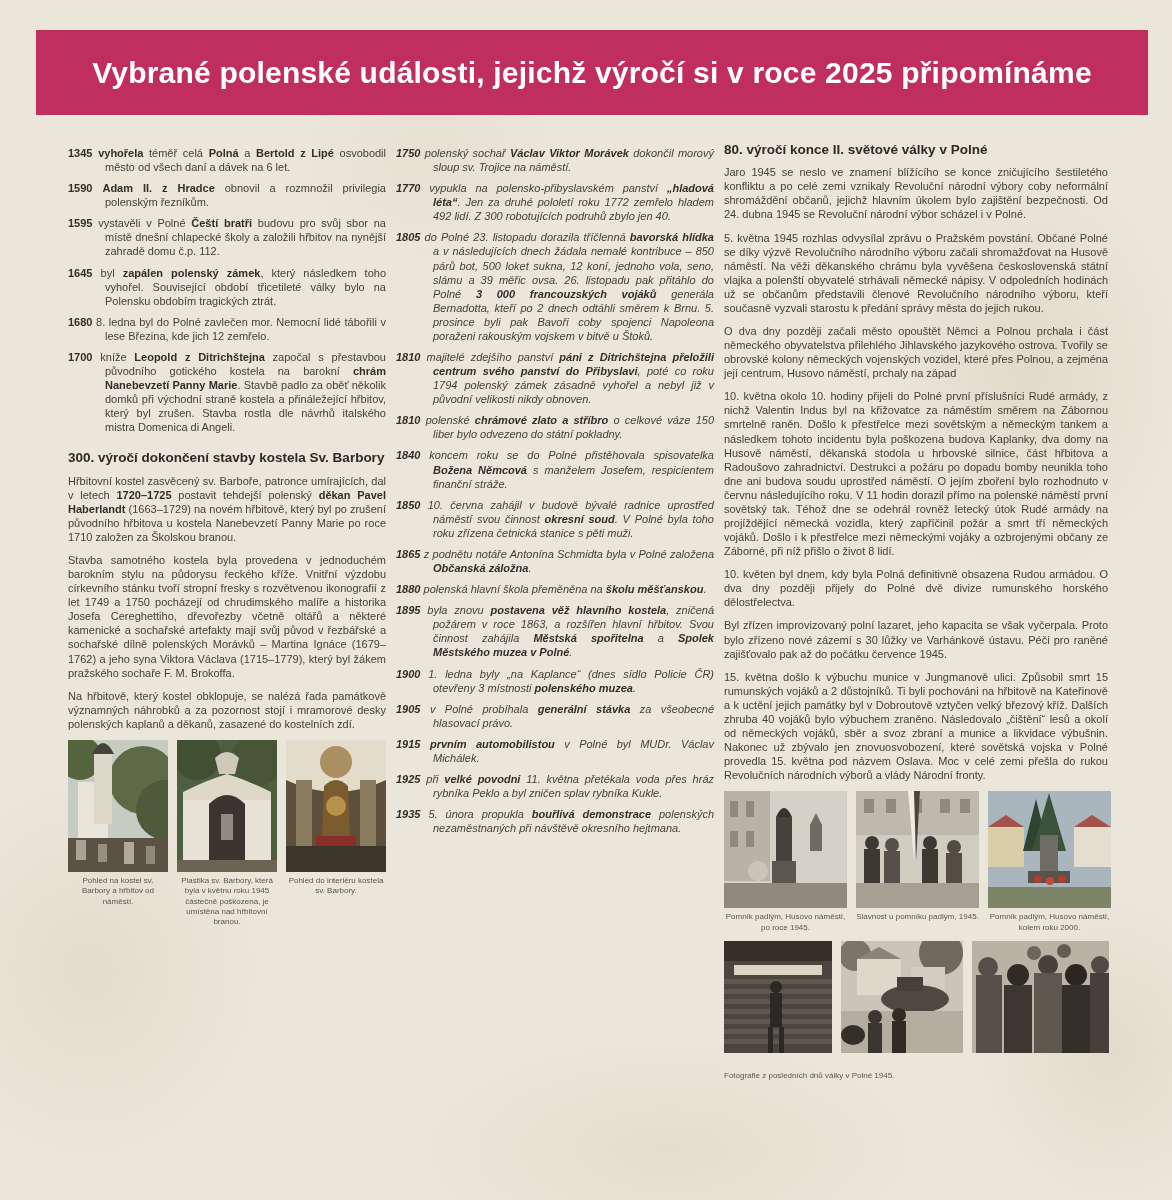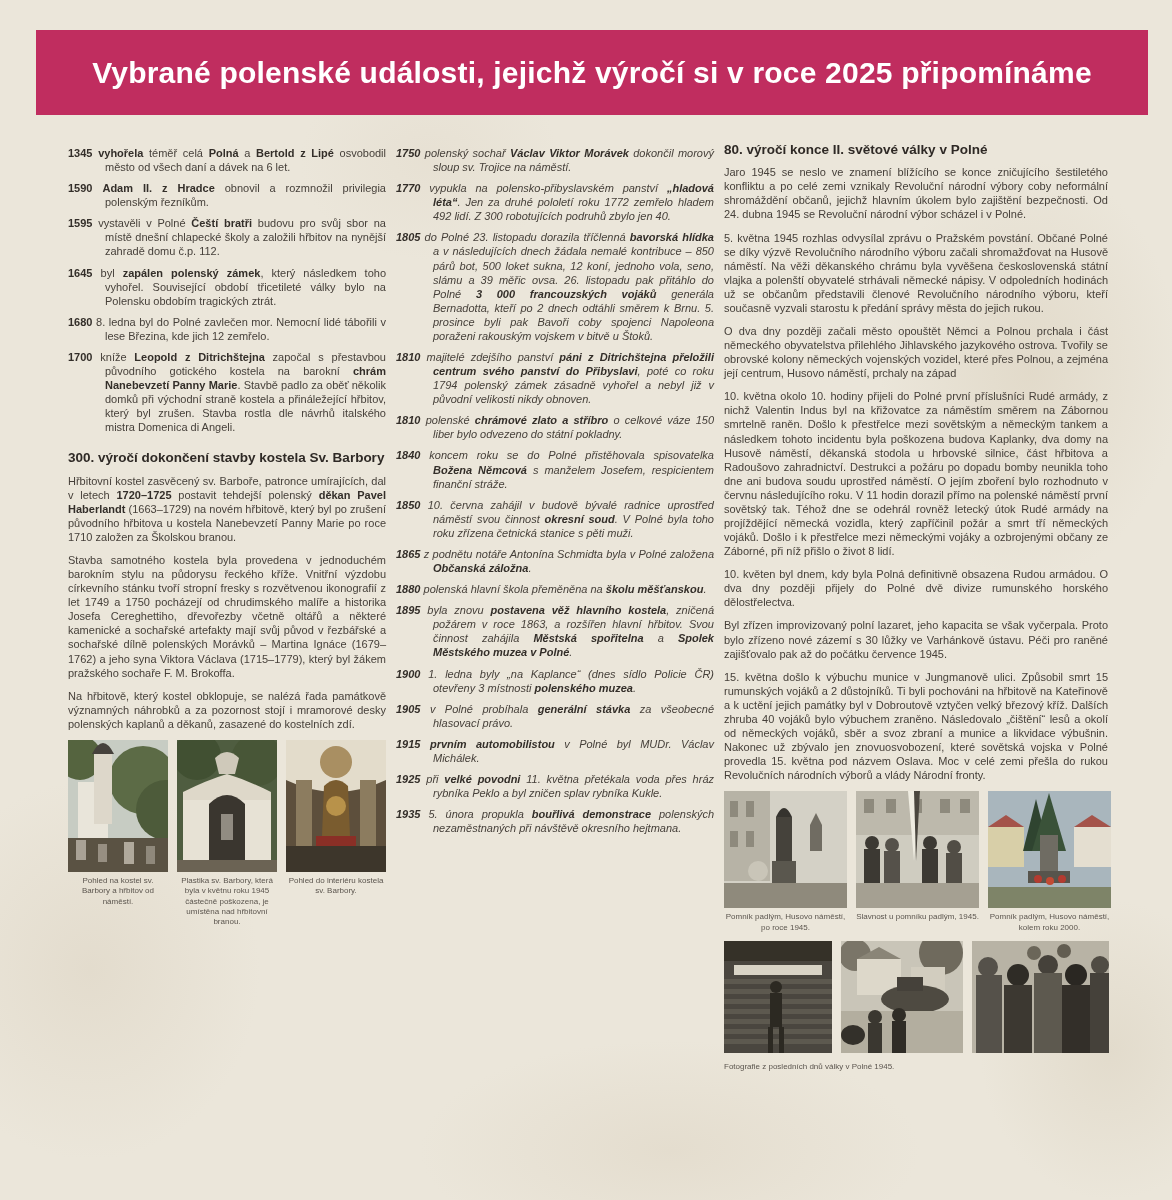--- a/index.html
+++ b/index.html
@@ -41,21 +41,21 @@
   }
   #col3 .section-heading{margin-top:0;}
   .para{font-size:11px;line-height:1.28;text-align:justify;margin:0 0 9px 0;}
 
   .photo-row{display:flex;gap:9px;margin-top:8px;}
   figure{margin:0;}
   figure svg{display:block;background:#d8d4c9;}
   figcaption{
     font-size:8px;line-height:1.3;color:#5b554e;margin-top:4px;text-align:center;
   }
-  .row-caption{font-size:8px;line-height:1.3;color:#5b554e;margin-top:9px;}
+  .row-caption{font-size:8px;line-height:1.3;color:#5b554e;margin-top:18px;}
 </style>
 </head>
 <body>
 
 <div class="stain s1"></div>
 <div class="stain s2"></div>
 <div class="stain s3"></div>
 <div class="stain s4"></div>
 <div class="stain s5"></div>
 

